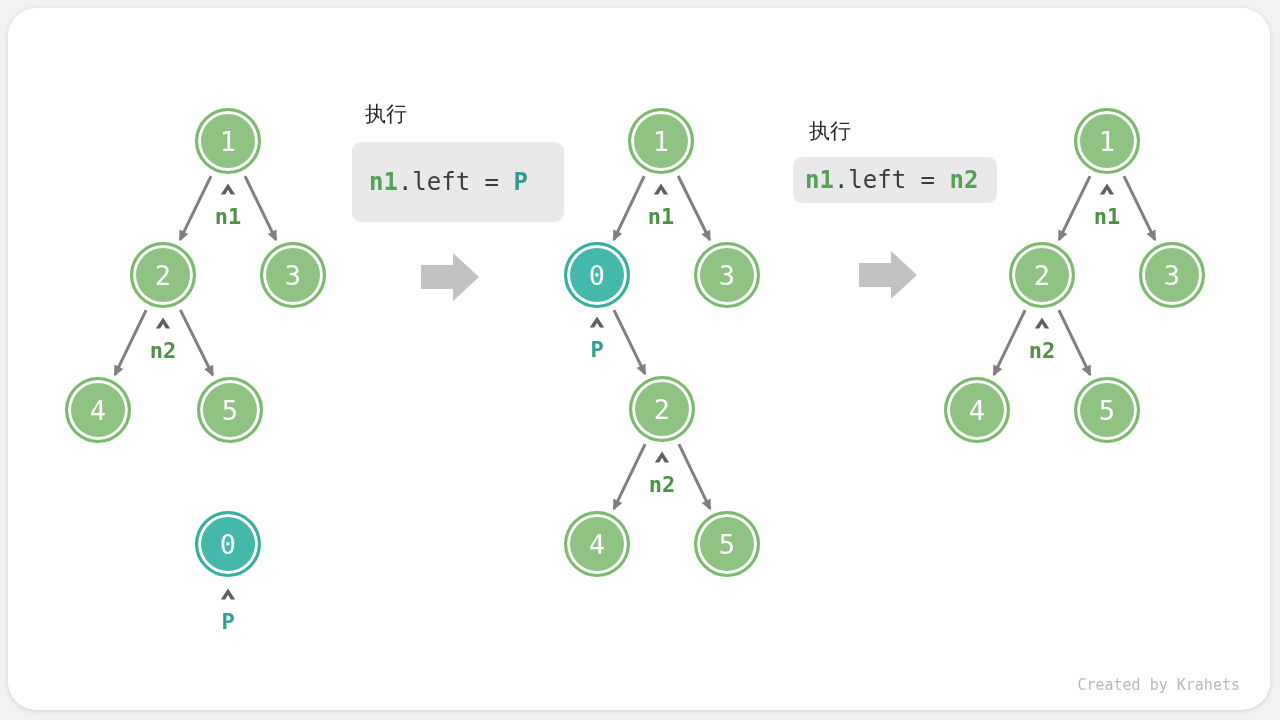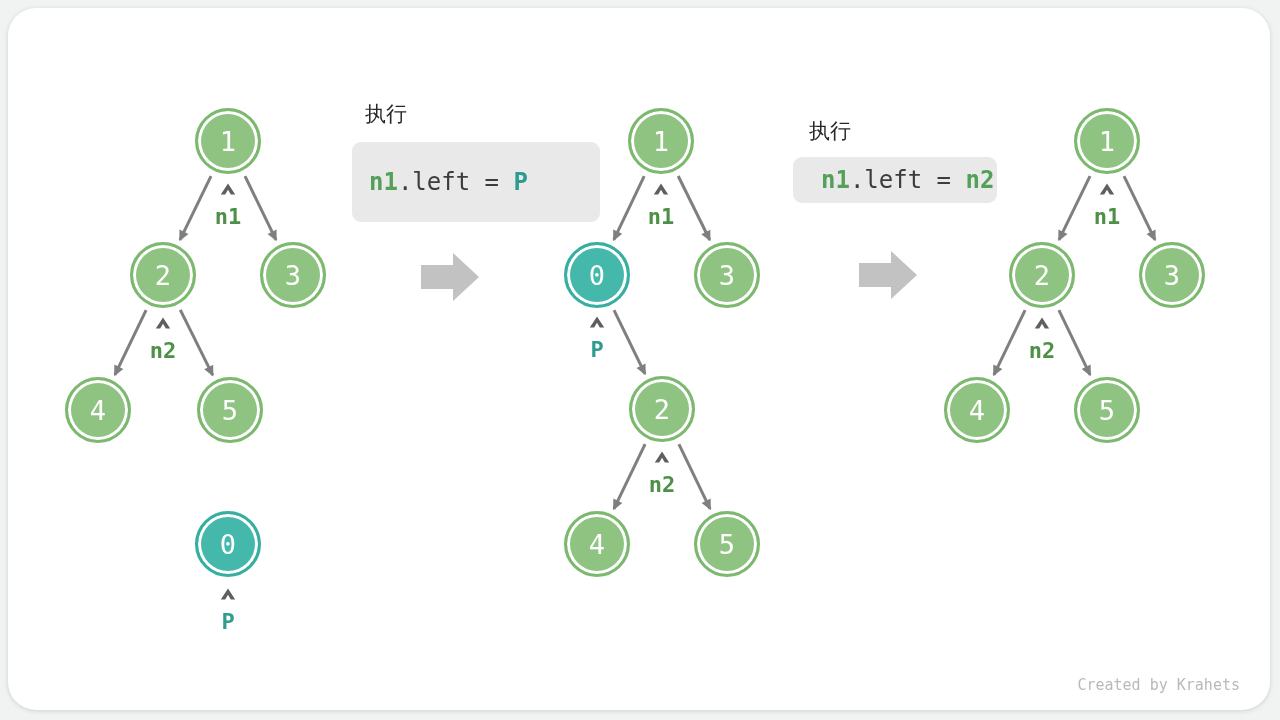--- a/index.html
+++ b/index.html
@@ -158,23 +158,23 @@
           <path d="M9 0.5 L16.2 11.5 L11.8 11.5 L9 6.8 L6.2 11.5 L1.8 11.5 Z" fill="#5f5f5f"></path>
         </svg></div>
       <div class="pointer-label green" style="left: 1107px; top: 216px;">n1</div>
       <div class="caret" style="left: 1033px; top: 317px;"><svg width="18" height="12" viewBox="0 0 18 12">
           <path d="M9 0.5 L16.2 11.5 L11.8 11.5 L9 6.8 L6.2 11.5 L1.8 11.5 Z" fill="#5f5f5f"></path>
         </svg></div>
       <div class="pointer-label green" style="left: 1042px; top: 350px;">n2</div>
     </div>
 
   <div class="exec-header" style="left:365px; top:100px;">执行</div>
-  <div class="code-box" style="left:352px; top:142px; width:248px; height:80px;">
+  <div class="code-box" style="left:352px; top:142px; width:212px; height:80px;">
     <div class="code-line"><span class="tok-green">n1</span><span class="tok-plain">.left = </span><span class="tok-teal">P</span></div>
   </div>
 
   <div class="exec-header" style="left:809px; top:117px;">执行</div>
   <div class="code-box" style="left:793px; top:157px; width:204px; height:46px;">
-    <div class="code-line" style="padding:0 28px;"><span class="tok-green">n1</span><span class="tok-plain">.left = </span><span class="tok-green">n2</span></div>
+    <div class="code-line" style="padding:0 12px;"><span class="tok-green">n1</span><span class="tok-plain">.left = </span><span class="tok-green">n2</span></div>
   </div>
 
   <div class="watermark">Created by Krahets</div>
 </div>
 
 </body></html>

